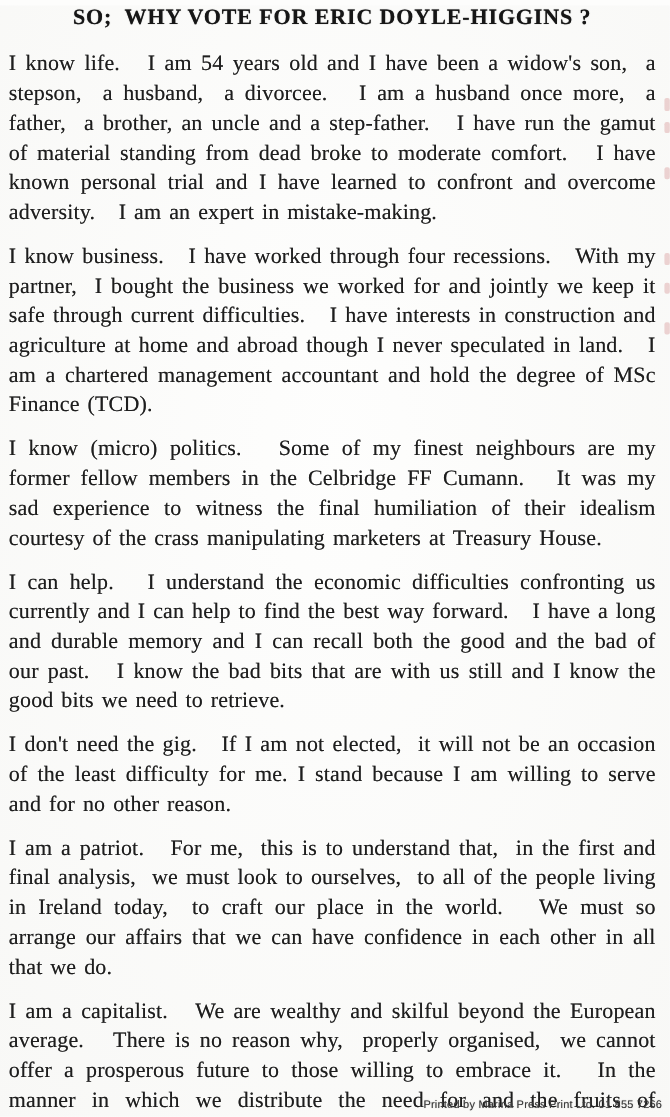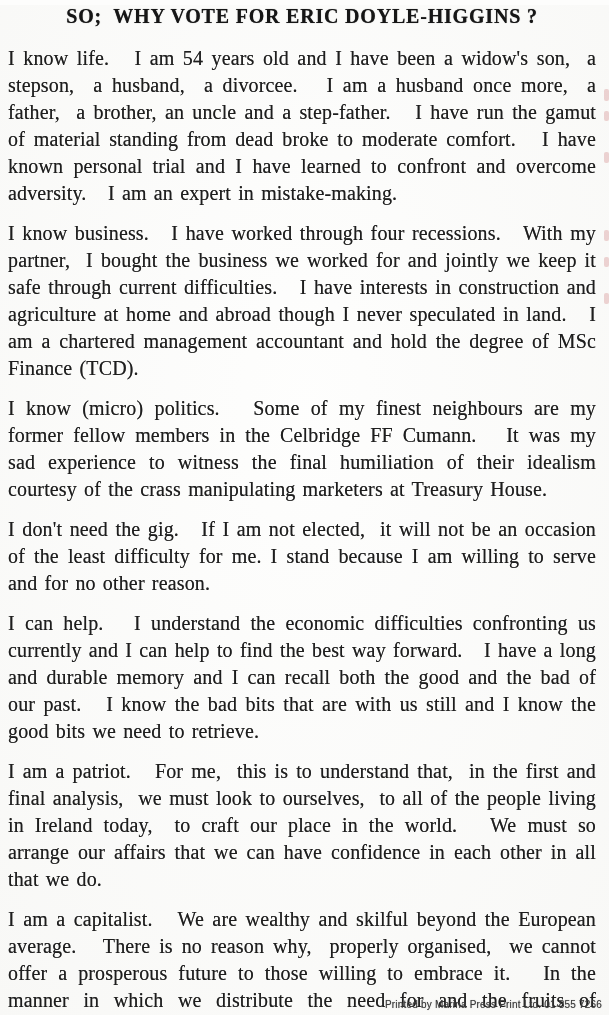--- a/index.html
+++ b/index.html
@@ -66,22 +66,22 @@
 </head>
 <body>
 
 <div class="page">
 
   <h1 class="doc-title">SO;&nbsp; WHY VOTE FOR ERIC DOYLE-HIGGINS ?</h1>
 
   <p class="para">I know life.&nbsp;&nbsp; I am 54 years old and I have been a widow's son,&nbsp; a stepson,&nbsp; a husband,&nbsp; a divorcee.&nbsp;&nbsp; I am a husband once more,&nbsp; a father,&nbsp; a brother, an uncle and a step-father.&nbsp;&nbsp; I have run the gamut of material standing from dead broke to moderate comfort.&nbsp;&nbsp; I have known personal trial and I have learned to confront and overcome adversity.&nbsp;&nbsp; I am an expert in mistake-making.</p>
   <p class="para">I know business.&nbsp;&nbsp; I have worked through four recessions.&nbsp;&nbsp; With my partner,&nbsp; I bought the business we worked for and jointly we keep it safe through current difficulties.&nbsp;&nbsp; I have interests in construction and agriculture at home and abroad though I never speculated in land.&nbsp;&nbsp; I am a chartered management accountant and hold the degree of MSc Finance (TCD).</p>
   <p class="para">I know (micro) politics.&nbsp;&nbsp; Some of my finest neighbours are my former fellow members in the Celbridge FF Cumann.&nbsp;&nbsp; It was my sad experience to witness the final humiliation of their idealism courtesy of the crass manipulating marketers at Treasury House.</p>
+  <p class="para">I can help.&nbsp;&nbsp; I understand the economic difficulties confronting us currently and I can help to find the best way forward.&nbsp;&nbsp; I have a long and durable memory and I can recall both the good and the bad of our past.&nbsp;&nbsp; I know the bad bits that are with us still and I know the good bits we need to retrieve.</p>
   <p class="para">I don't need the gig.&nbsp;&nbsp; If I am not elected,&nbsp; it will not be an occasion of the least difficulty for me. I stand because I am willing to serve and for no other reason.</p>
-  <p class="para">I can help.&nbsp;&nbsp; I understand the economic difficulties confronting us currently and I can help to find the best way forward.&nbsp;&nbsp; I have a long and durable memory and I can recall both the good and the bad of our past.&nbsp;&nbsp; I know the bad bits that are with us still and I know the good bits we need to retrieve.</p>
   <p class="para">I am a patriot.&nbsp;&nbsp; For me,&nbsp; this is to understand that,&nbsp; in the first and final analysis,&nbsp; we must look to ourselves,&nbsp; to all of the people living in Ireland today,&nbsp; to craft our place in the world.&nbsp;&nbsp; We must so arrange our affairs that we can have confidence in each other in all that we do.</p>
   <p class="para">I am a capitalist.&nbsp;&nbsp; We are wealthy and skilful beyond the European average.&nbsp;&nbsp; There is no reason why,&nbsp; properly organised,&nbsp; we cannot offer a prosperous future to those willing to embrace it.&nbsp;&nbsp; In the manner in which we distribute the need for and the fruits of productive effort,&nbsp; we must leave nobody on the outside.&nbsp;&nbsp; We must ensure that all who can will be willing to play their part and we must be truly incisive in formulating our support and assistance for those who cannot.</p>
   <p class="para">I am a liberal.&nbsp;&nbsp; Too many of our laws reflect a Society that is no.more.&nbsp;&nbsp; We need to recognise current social mores and work to craft a least-worst framework in matters such as education,&nbsp; family structures,&nbsp; abortion and drug abuse.</p>
 
   <span class="scan-mark m1"></span>
   <span class="scan-mark m2"></span>
   <span class="scan-mark m3"></span>
   <span class="scan-mark m4"></span>
   <span class="scan-mark m5"></span>
   <span class="scan-mark m6"></span>

